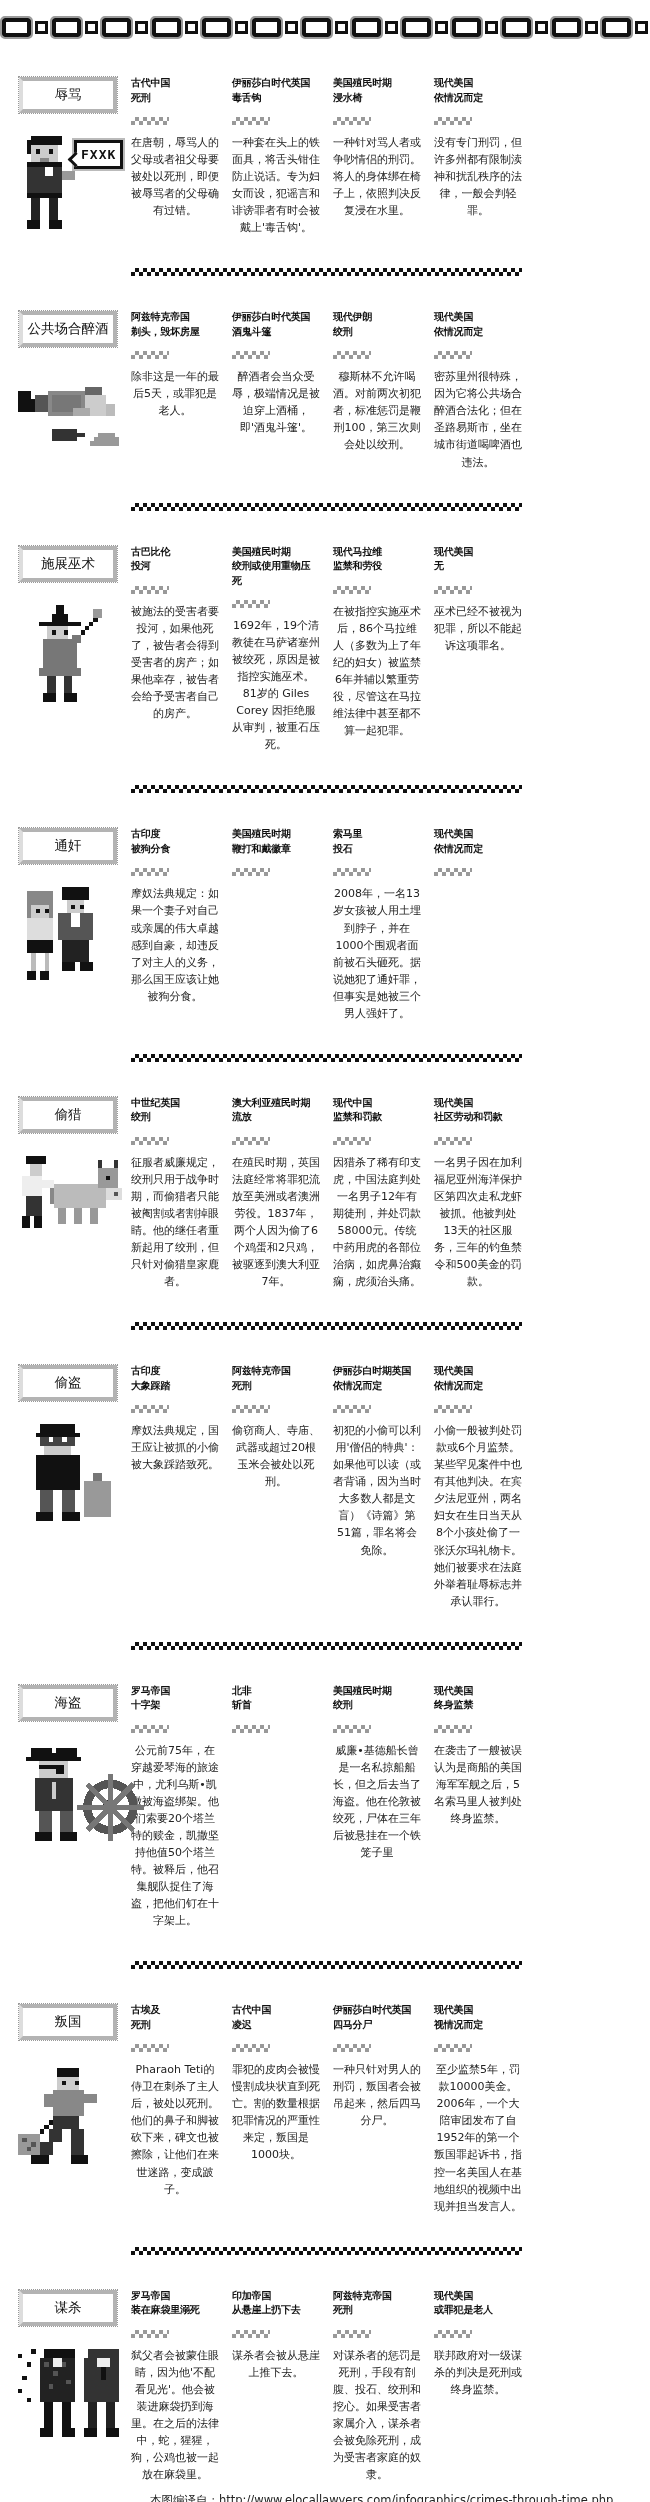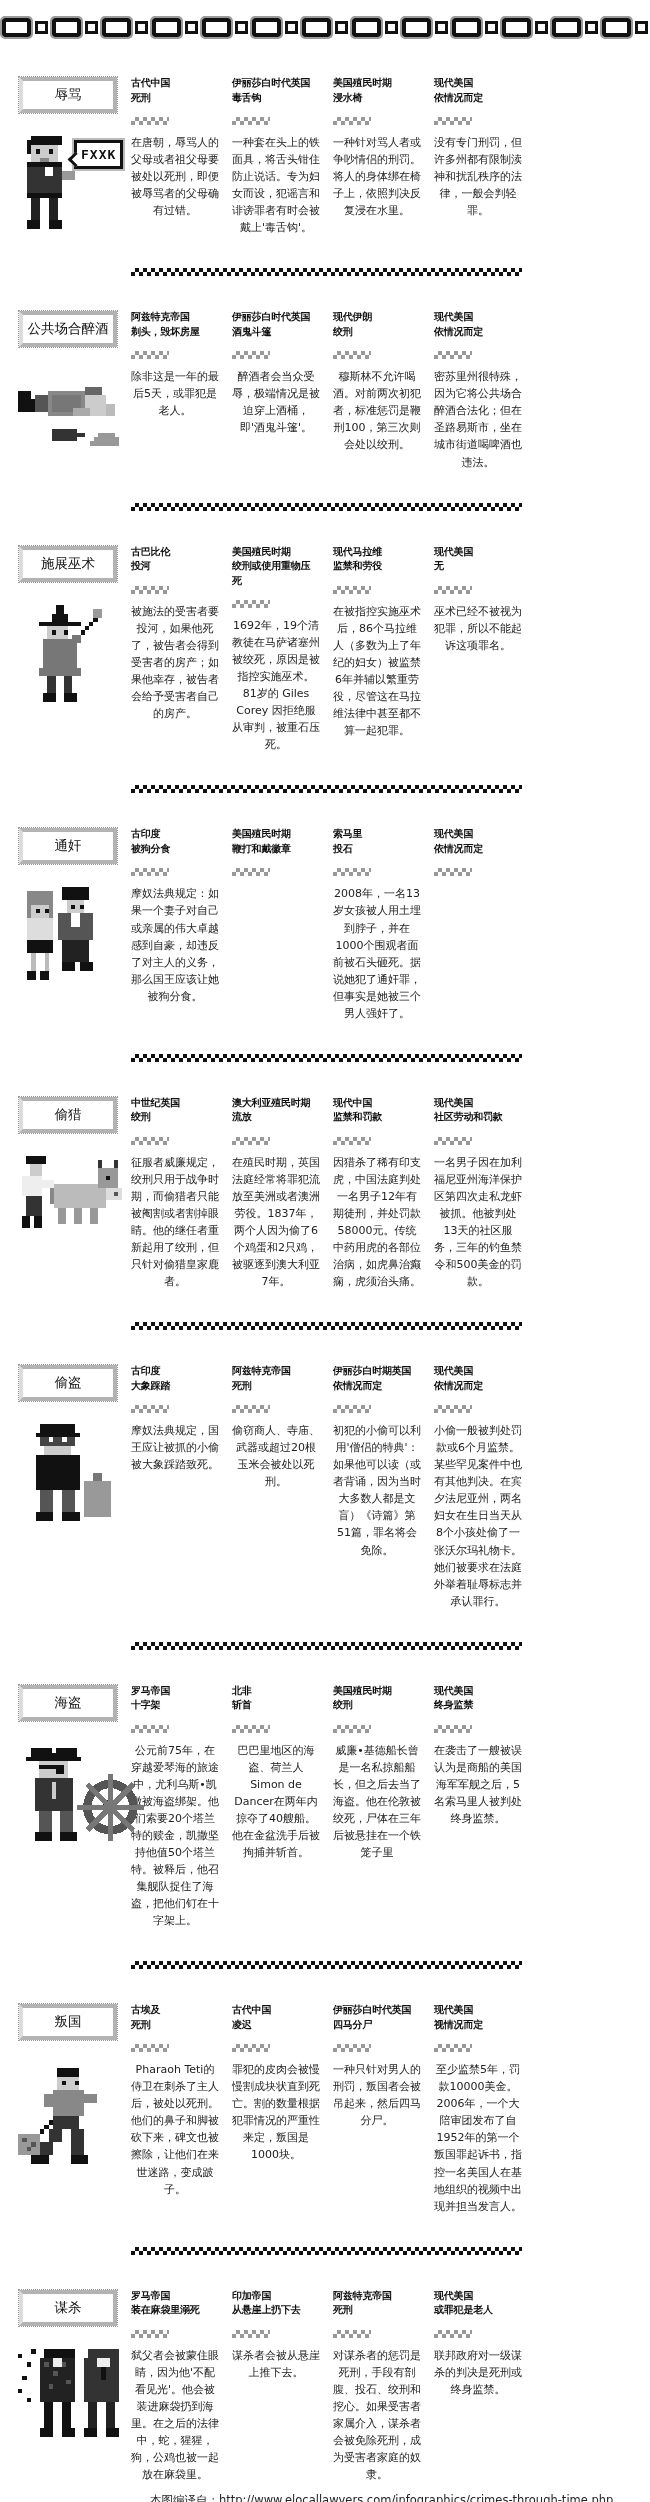--- a/index.html
+++ b/index.html
@@ -495,21 +495,20 @@
           </div>
           <div class="deco checker"></div>
           <div class="col-body">公元前75年，在穿越爱琴海的旅途中，尤利乌斯•凯撒被海盗绑架。他们索要20个塔兰特的赎金，凯撒坚持他值50个塔兰特。被释后，他召集舰队捉住了海盗，把他们钉在十字架上。</div>
         </div>
         <div>
           <div class="col-head">
             <span>北非</span>
             <span>斩首</span>
           </div>
           <div class="deco checker"></div>
-          <div class="col-body">巴巴里地区的海盗、荷兰人 Simon de Dancer在两年内掠夺了40艘船。他在金盆洗手后被拘捕并斩首。</div>
         </div>
         <div>
           <div class="col-head">
             <span>美国殖民时期</span>
             <span>绞刑</span>
           </div>
           <div class="deco checker"></div>
           <div class="col-body">威廉•基德船长曾是一名私掠船船长，但之后去当了海盗。他在伦敦被绞死，尸体在三年后被悬挂在一个铁笼子里</div>
         </div>
         <div>

